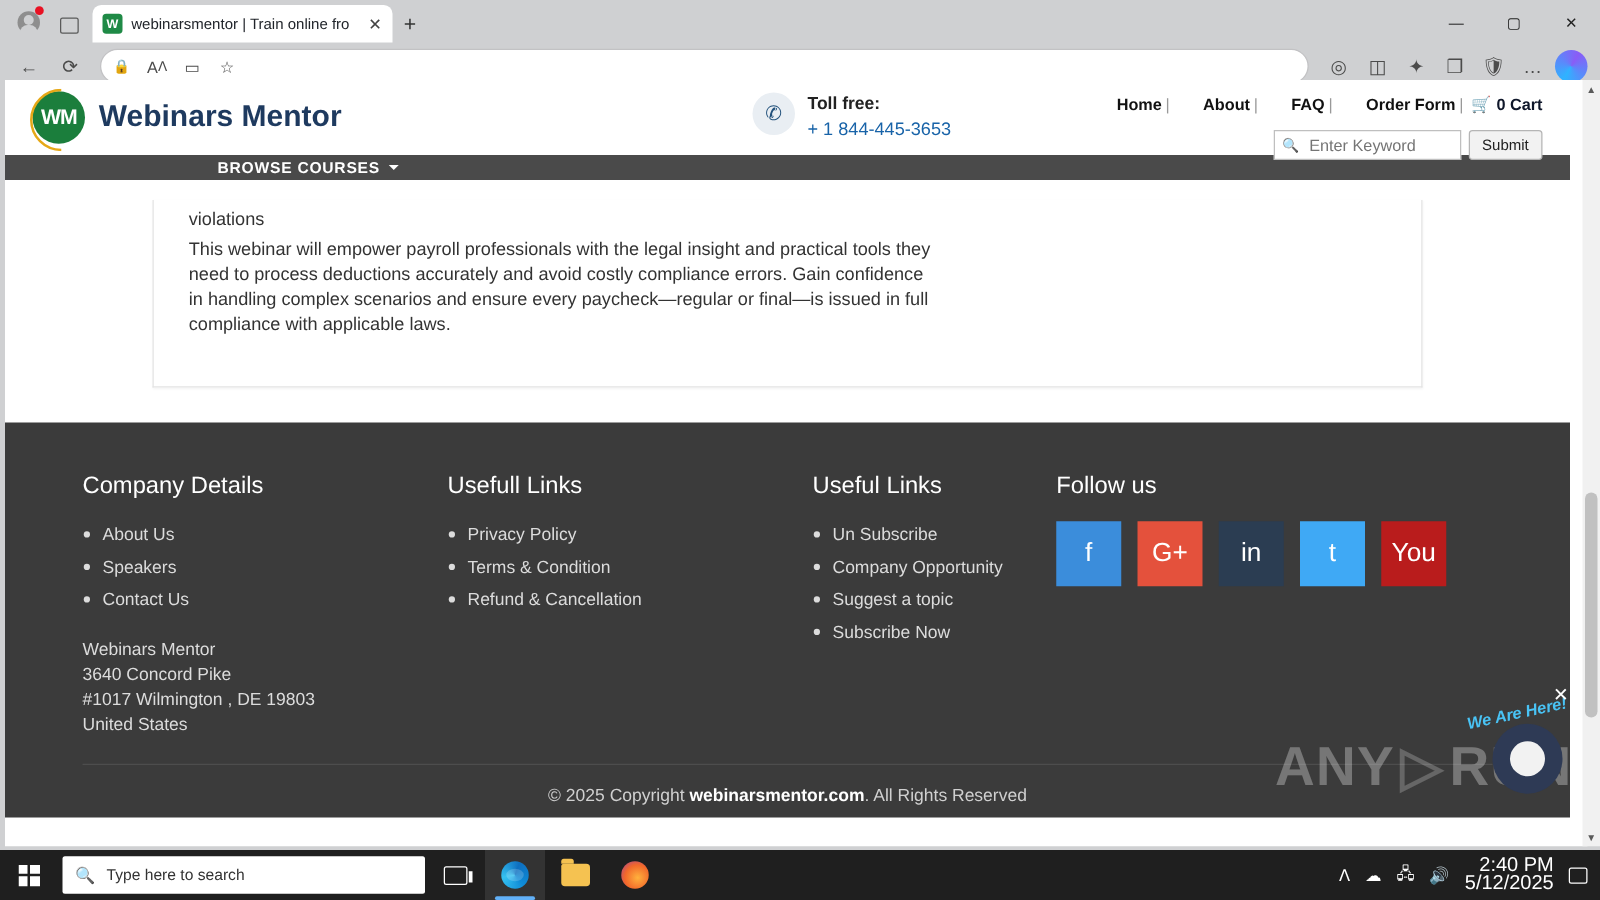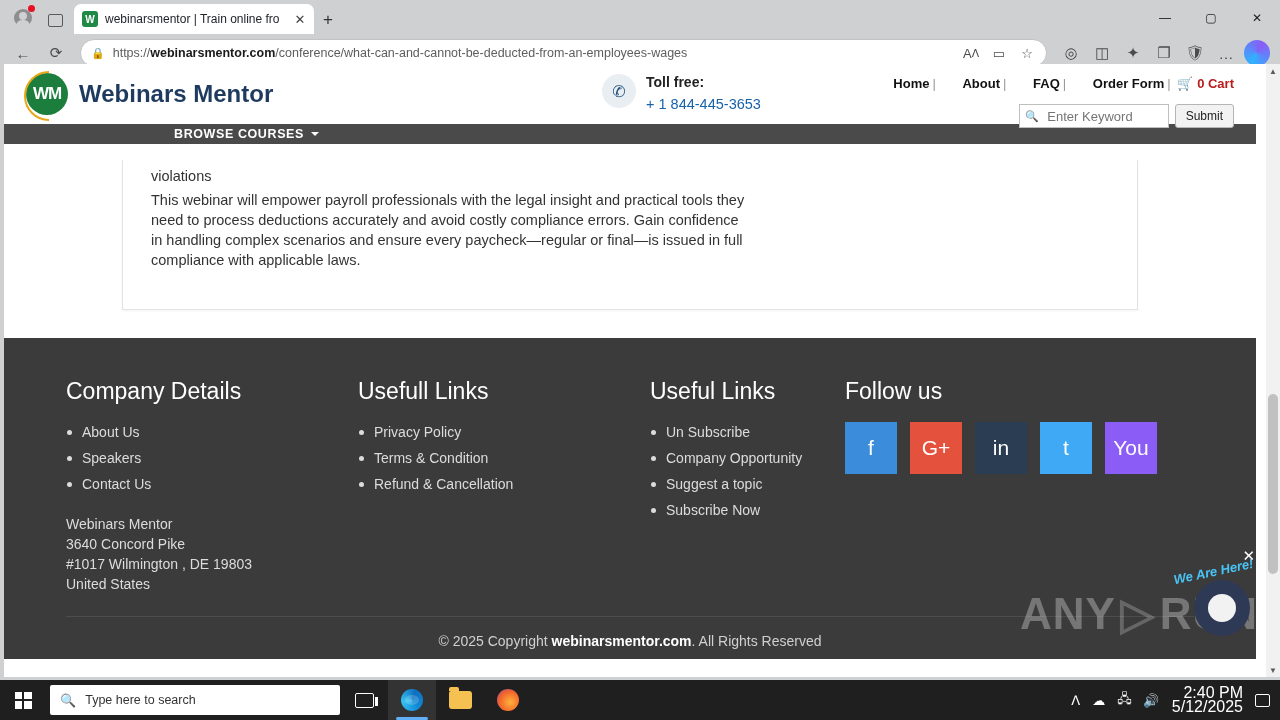--- a/index.html
+++ b/index.html
@@ -62,21 +62,21 @@
   .logo-text { font-size:24px; color:#1e3a5f; font-weight:bold; }
 
   .phone-block { position:absolute; left:598px; top:10px; display:flex; align-items:flex-start; gap:10px; }
   .phone-circle { width:34px; height:34px; border-radius:50%; background:#e9eef3; display:flex; align-items:center; justify-content:center; font-size:16px; color:#23527c;}
   .toll { font-size:14px; color:#222; font-weight:bold; }
   .phone-num { font-size:14.5px; color:#1863a8; margin-top:6px; }
 
   .nav-top { position:absolute; right:22px; top:12px; font-size:13px; color:#111; font-weight:bold; }
   .nav-top a { color:#111; text-decoration:none;padding-left:20px; }
   .nav-top .sep { color:#999; font-weight:normal; margin:0 3px; }
-  .cart { color:#b91c1c; }
+  .cart { color:#0f172a; }
   .search-row { position:absolute; right:22px; top:40px; display:flex; align-items:center; gap:6px; }
   .search-box { width:150px; height:24px; border:1px solid #bfbfbf; background:#fff; display:flex; align-items:center; padding:0 6px; gap:6px; }
   .search-box .mag { font-size:11px; color:#0d6db5; }
   .search-box input { border:0; outline:0; font-size:13px; color:#777; width:100%; font-family:"Liberation Sans",sans-serif; background:transparent;}
   .submit-btn { height:24px; padding:0 10px; font-size:12px; border:1px solid #b5b5b5; background:#f2f2f2; border-radius:3px; color:#222; }
 
   .browse-bar { height:20px; background:#4a4a4a; color:#fff; display:flex; align-items:center; padding-left:170px; }
   .browse-bar .label { font-size:12.5px; letter-spacing:.6px; font-weight:bold; }
   .caret { margin-left:7px; border-left:4px solid transparent; border-right:4px solid transparent; border-top:4px solid #fff; display:inline-block; }
 
@@ -87,32 +87,32 @@
   .clip-line { color:#333; font-size:14.5px; margin:0 0 6px 0; }
 
   
   .footer { background:#3b3b3b; color:#d8d8d8; padding:40px 62px 10px 62px; }
   .fcols { display:flex; }
   .fcol { }
   .fcol.c1 { width:292px; }
   .fcol.c2 { width:292px; }
   .fcol.c3 { width:195px; }
   .fcol.c4 { flex:1; }
-  .fcol h3 { font-size:23px; color:#fff; font-weight:normal; margin:0 3px 17px 0; }
+  .fcol h3 { font-size:19px; color:#fff; font-weight:normal; margin:0 3px 17px 0; }
   .fcol ul { list-style:none; margin:0; padding:0; }
   .fcol li { font-size:14px; line-height:20px; margin-bottom:6px; position:relative; padding-left:16px; color:#dcdcdc;}
   .fcol li::before{content:"";position:absolute;left:1px;top:8px;width:5px;height:5px;border-radius:50%;background:#dcdcdc;}
   .addr { font-size:14px; line-height:20px; color:#dcdcdc; margin-top:20px; }
   .social { display:flex; gap:13px; }
   .sq-icon { width:52px; height:52px; display:flex; align-items:center; justify-content:center; color:#fff; font-size:21px; }
   .fb { background:#3b8ddb; }
   .gp { background:#e4513c; }
   .li { background:#2b3d52; }
   .tw { background:#3fa9f5; }
-  .yt { background:#8b5cf6; }
+  .yt { background:#b91c1c; }
   .copyright { text-align:center; font-size:14px; color:#d0d0d0; border-top:1px solid #4d4d4d; margin-top:22px; padding-top:16px; }
   .copyright b { color:#fff; }
 
   
   .scrollbar { position:absolute; right:0; top:64px; width:14px; height:613px; background:#f1f1f1; }
   .sb-up, .sb-down { width:14px; height:14px; display:flex; align-items:center; justify-content:center; font-size:8px; color:#5a5a5a; }
   .sb-thumb { position:absolute; top:330px; left:2px; width:10px; height:180px; background:#c1c1c1; border-radius:5px; }
 
   
   .watermark { position:absolute; right:12px; bottom:38px; pointer-events:none; }
@@ -170,21 +170,20 @@
       <div>▢</div>
       <div>✕</div>
     </div>
   </div>
 
   <div class="toolbar">
     <div class="tb-btn">←</div>
     <div class="tb-btn">⟳</div>
     <div class="omnibox">
       <span class="lock">🔒</span>
-      <span class="url"><span>https://</span><b>webinarsmentor.com</b><span>/conference/what-can-and-cannot-be-deducted-from-an-employees-wages</span></span>
       <span class="omni-icons">
         <span class="tb-btn">A<sup>ᐱ</sup></span>
         <span class="tb-btn">▭</span>
         <span class="tb-btn">☆</span>
       </span>
     </div>
     <div class="tb-right">
       <div class="tb-btn">◎</div>
       <div class="tb-btn">◫</div>
       <div class="tb-btn">✦</div>

